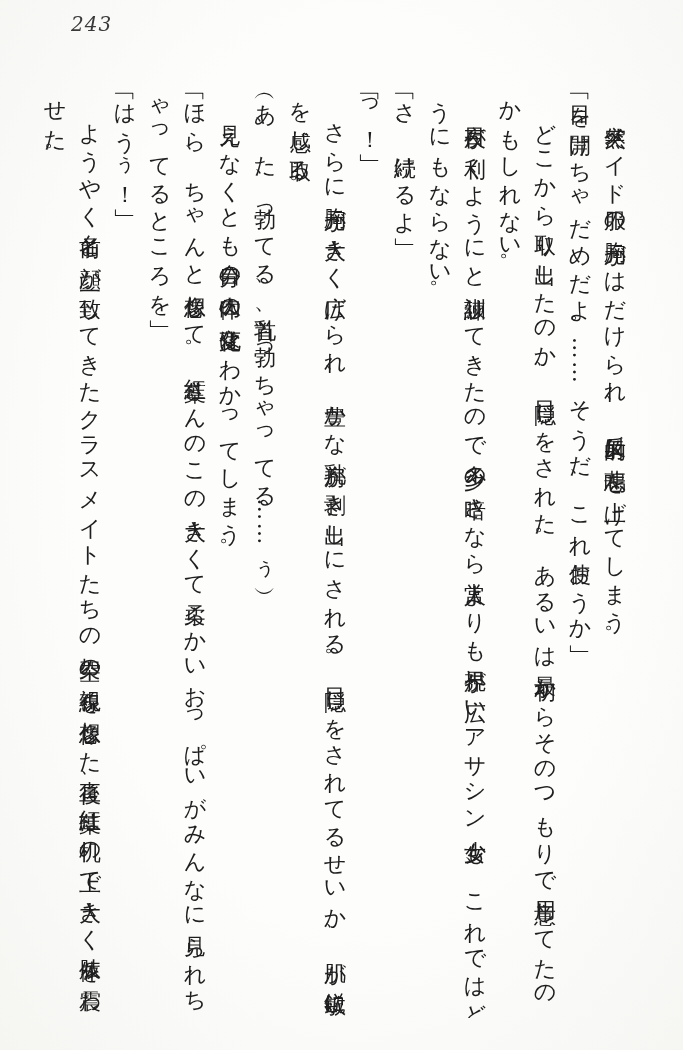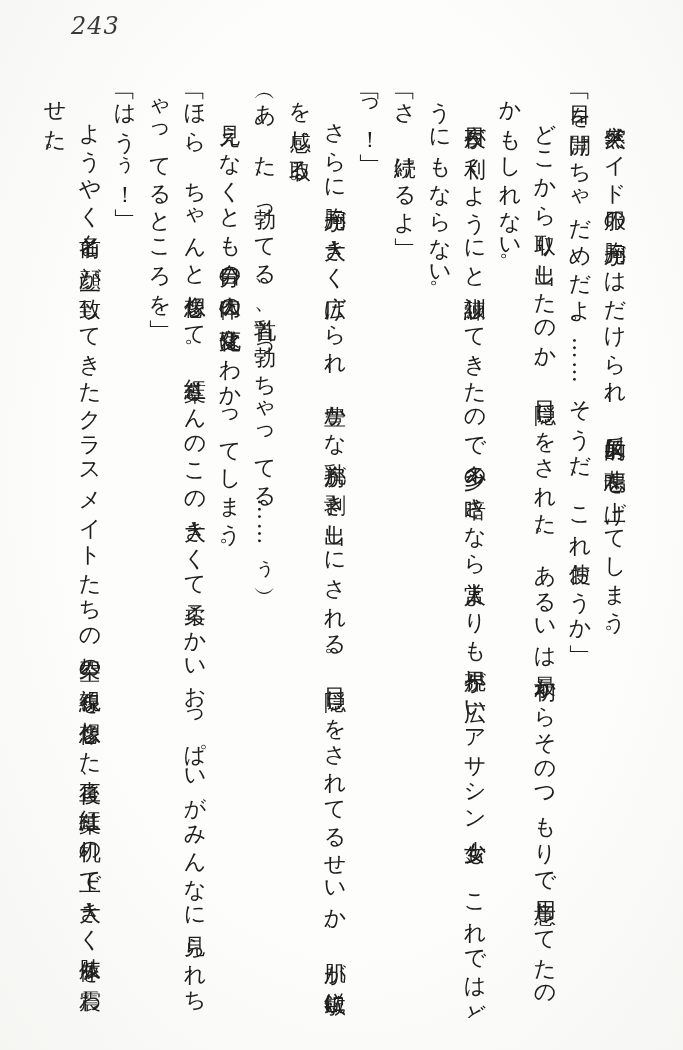--- a/index.html
+++ b/index.html
@@ -17,21 +17,21 @@
     width: 683px;
     height: 1050px;
     background: radial-gradient(ellipse at 52% 45%, #fdfdfc 55%, #f5f5f2 100%);
   }
   .page-number {
     position: absolute;
     top: 12px;
     left: 71px;
     font-family: "DejaVu Serif", serif;
     font-style: italic;
-    font-size: 24px;
+    font-size: 20px;
     letter-spacing: 1px;
     color: #3a3a3a;
   }
   .text-area {
     position: absolute;
     top: 86px;
     right: 50px;
     width: 598px;
     height: 932px;
     writing-mode: vertical-rl;

